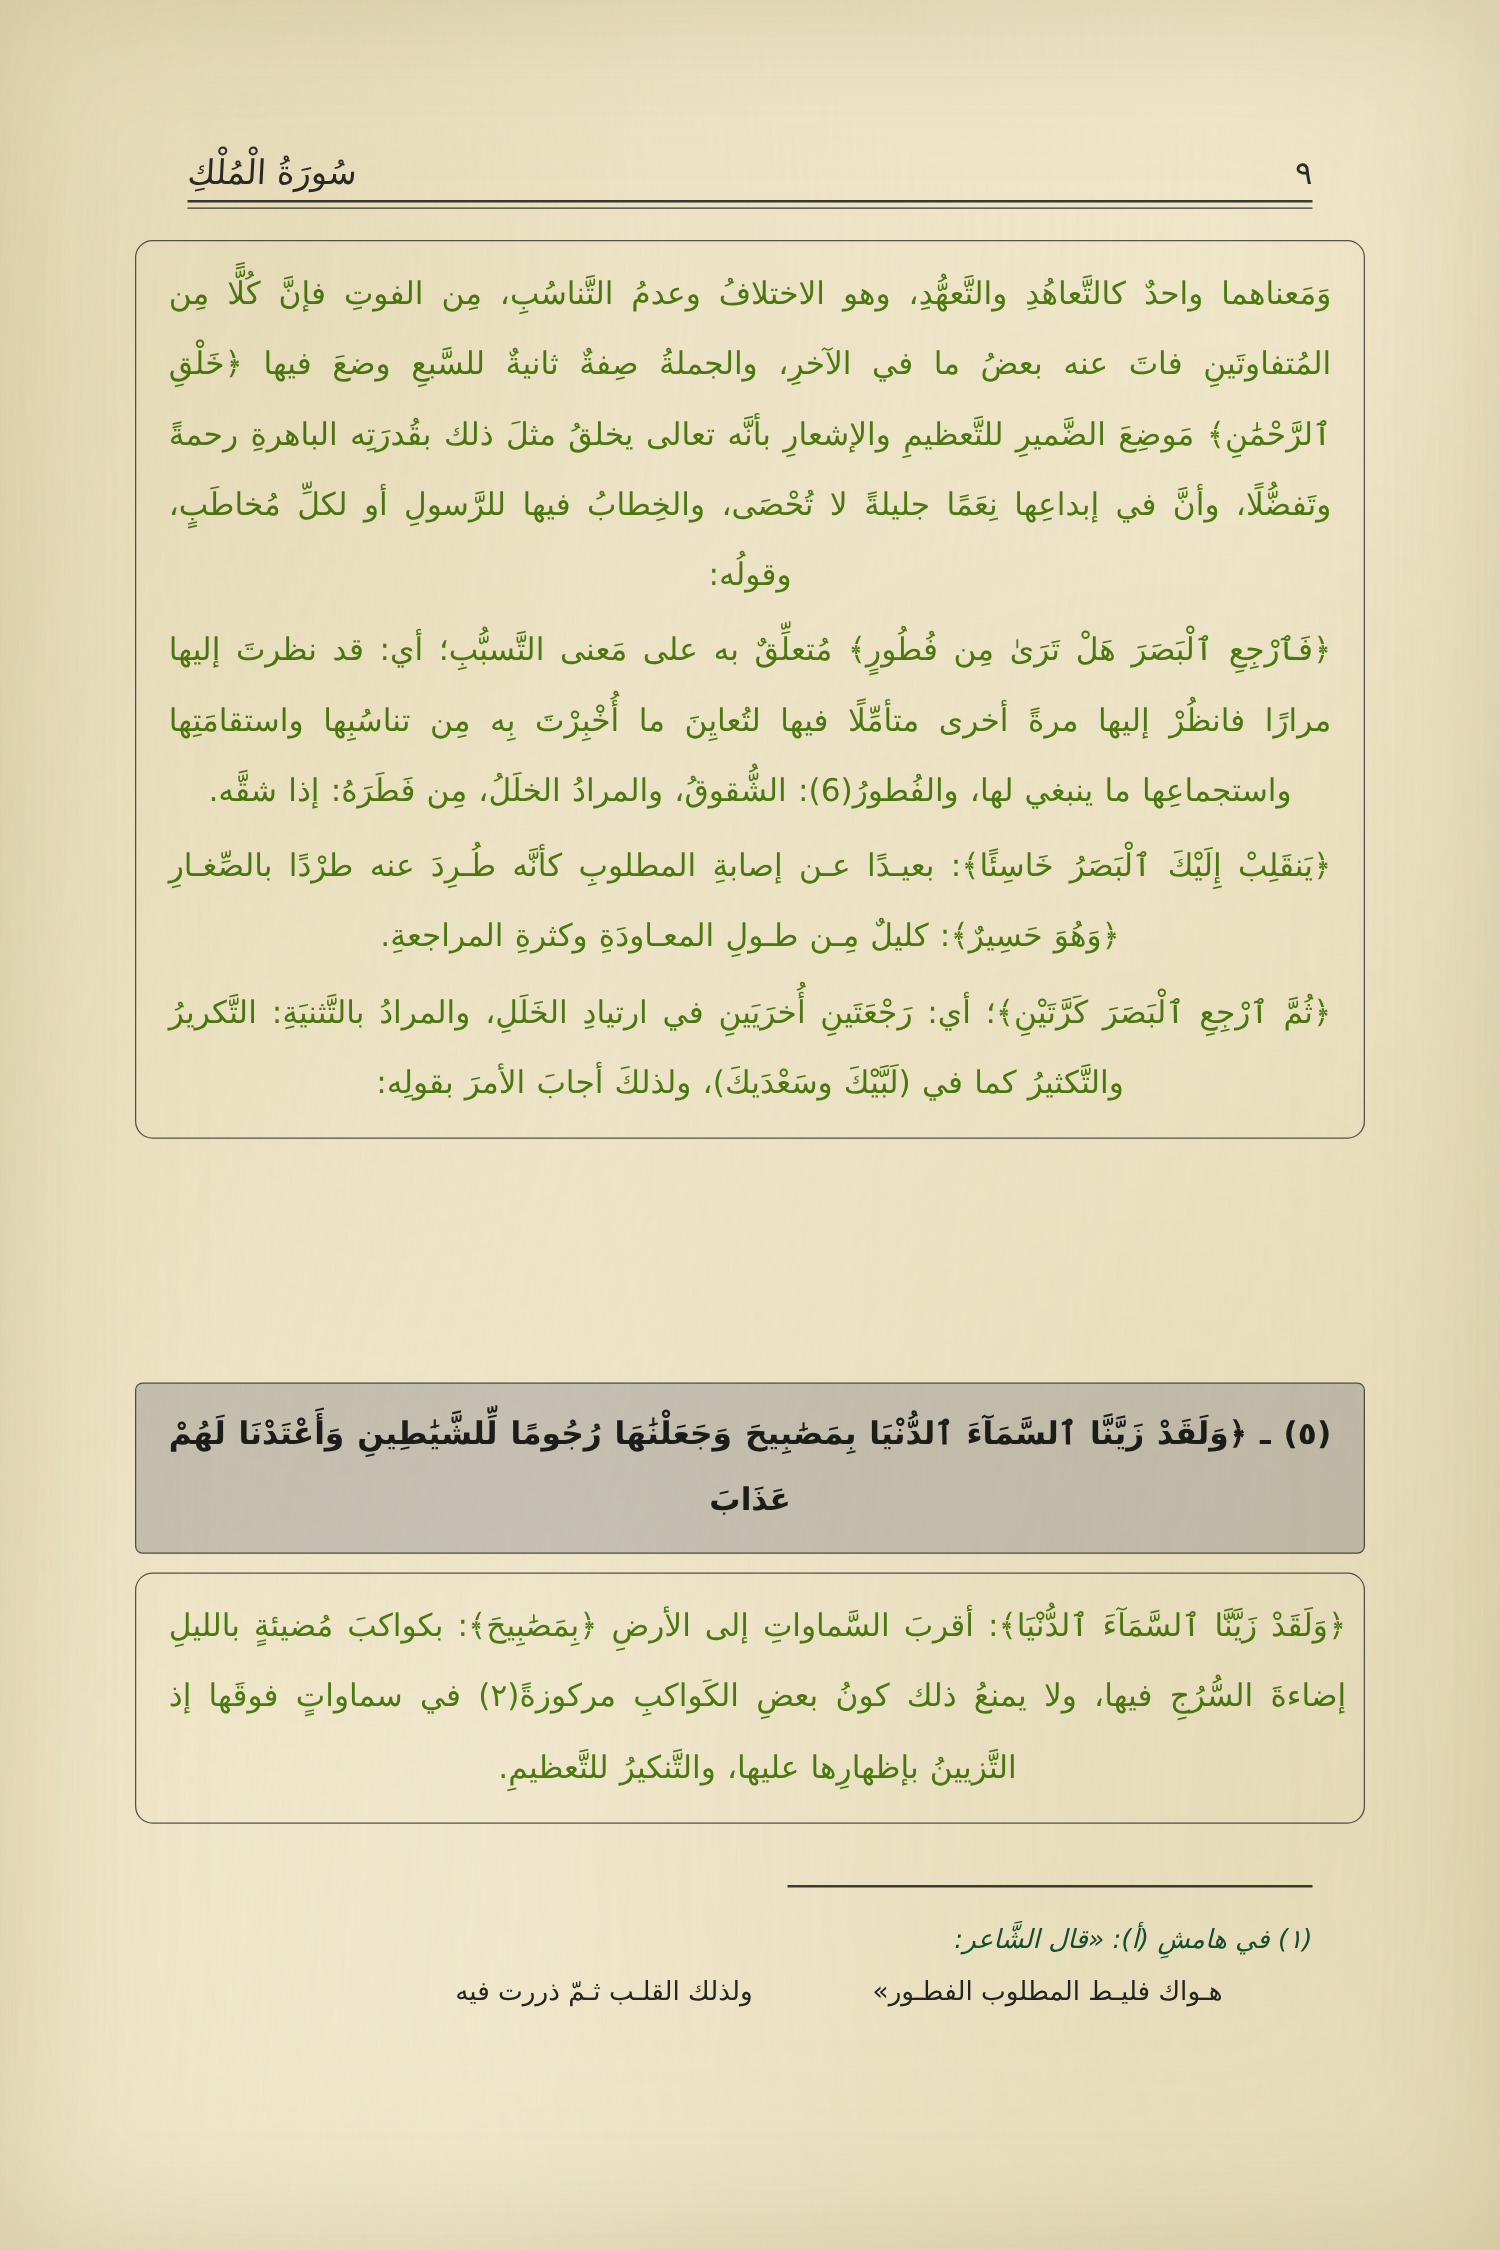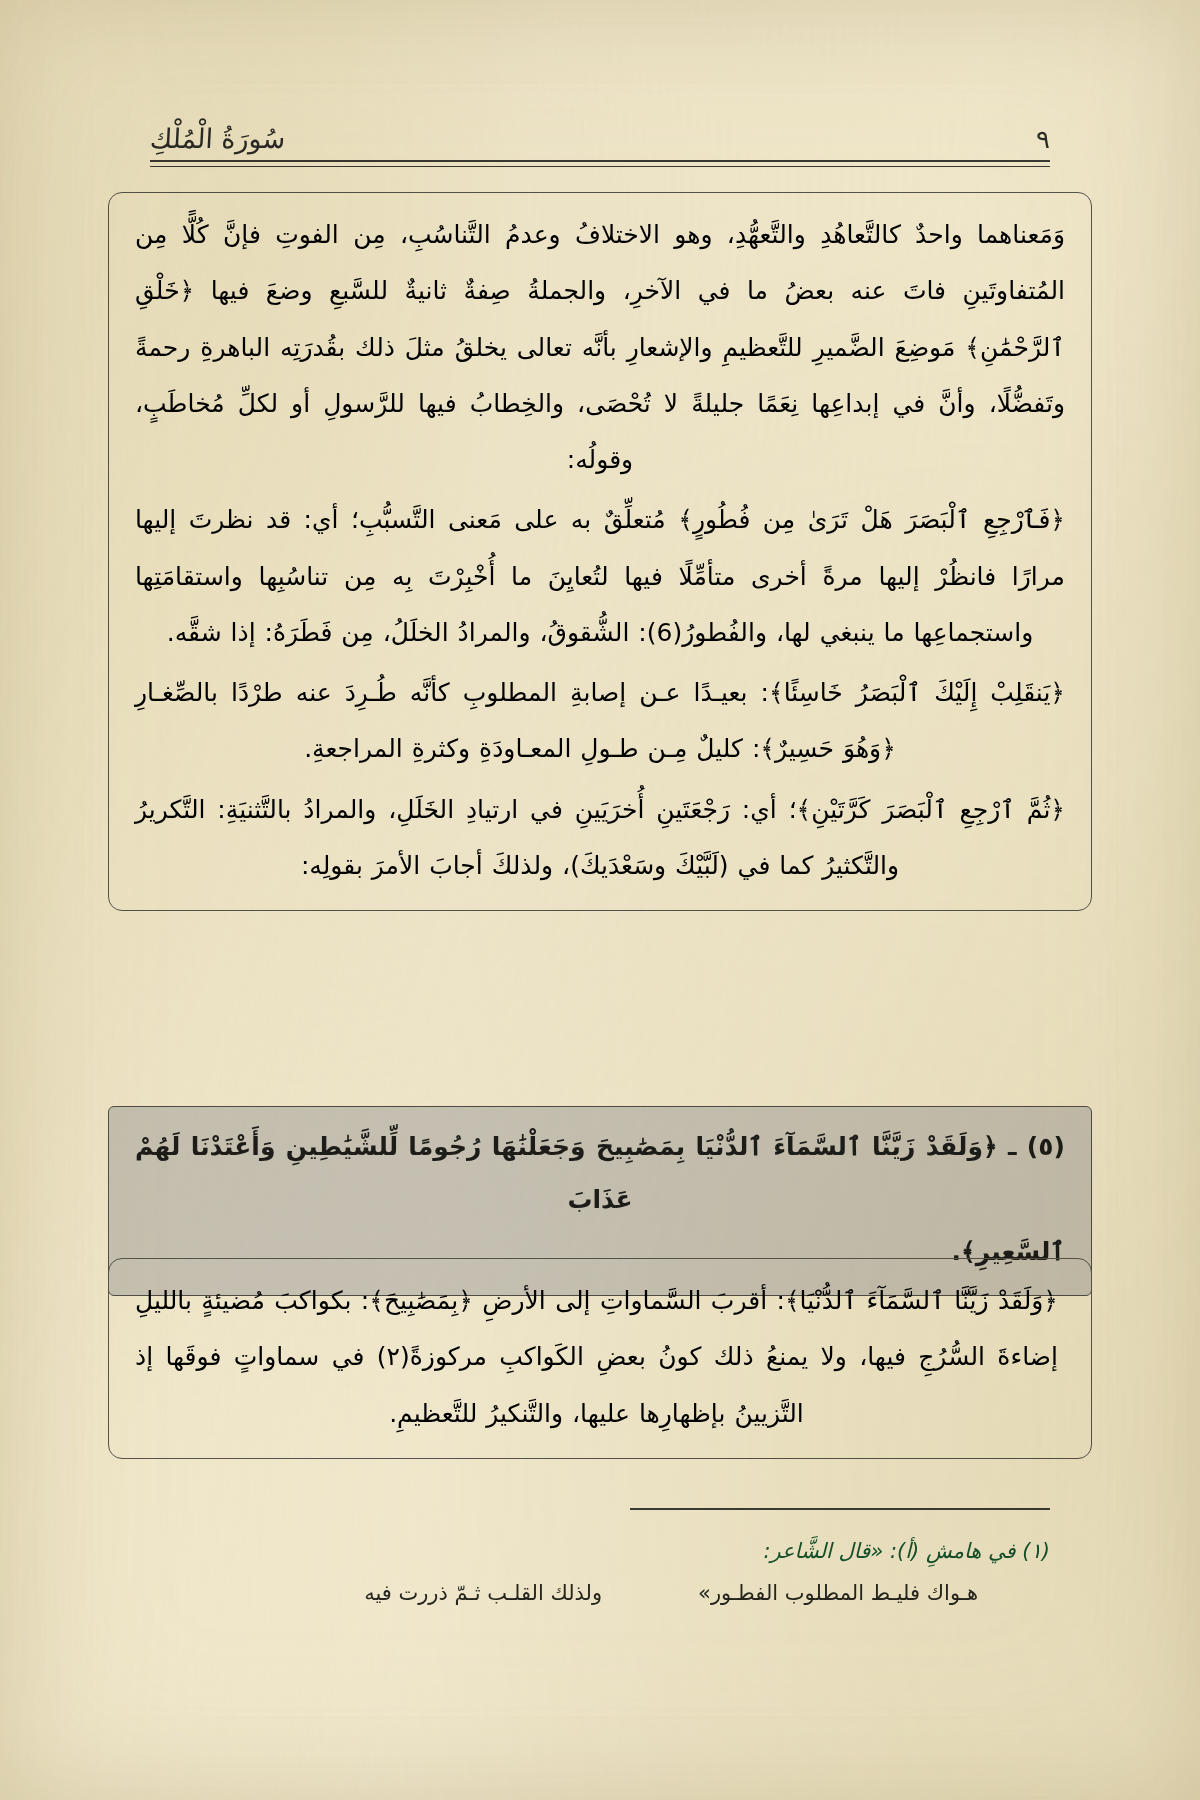--- a/index.html
+++ b/index.html
@@ -91,21 +91,21 @@
     box-sizing: border-box;
   }
 
   .para {
     direction: rtl;
     text-align: justify;
     text-align-last: center;
     font-family: "DejaVu Sans", "Liberation Serif", serif;
     font-size: 25px;
     line-height: 2.25;
-    color: #000000;
+    color: #4d7c0f;
     margin: 0 0 4px 0;
     word-spacing: 1px;
   }
   .para:last-child { margin-bottom: 0; }
 
   
   .verse-block {
     position: absolute;
     left: 108px;
     right: 108px;
@@ -131,21 +131,21 @@
   .verse-line.tail { text-align-last: right; }
 
   
   .commentary-frame {
     position: absolute;
     left: 108px;
     right: 108px;
     top: 1258px;
     border: 1.6px solid #55544c;
     border-radius: 14px;
-    padding: 14px 33px 16px 26px;
+    padding: 14px 14px 16px 26px;
     box-sizing: border-box;
   }
 
   
   .footnotes {
     position: absolute;
     left: 150px;
     right: 150px;
     top: 1508px;
   }
@@ -195,21 +195,20 @@
 
   <div class="content-frame">
     <p class="para">وَمَعناهما واحدٌ كالتَّعاهُدِ والتَّعهُّدِ، وهو الاختلافُ وعدمُ التَّناسُبِ، مِن الفوتِ فإنَّ كُلًّا مِن المُتفاوتَينِ فاتَ عنه بعضُ ما في الآخرِ، والجملةُ صِفةٌ ثانيةٌ للسَّبعِ وضعَ فيها ﴿خَلْقِ ٱلرَّحْمَٰنِ﴾ مَوضِعَ الضَّميرِ للتَّعظيمِ والإشعارِ بأنَّه تعالى يخلقُ مثلَ ذلك بقُدرَتِه الباهرةِ رحمةً وتَفضُّلًا، وأنَّ في إبداعِها نِعَمًا جليلةً لا تُحْصَى، والخِطابُ فيها للرَّسولِ أو لكلِّ مُخاطَبٍ، وقولُه:</p>
     <p class="para">﴿فَٱرْجِعِ ٱلْبَصَرَ هَلْ تَرَىٰ مِن فُطُورٍ﴾ مُتعلِّقٌ به على مَعنى التَّسبُّبِ؛ أي: قد نظرتَ إليها مرارًا فانظُرْ إليها مرةً أخرى متأمِّلًا فيها لتُعايِنَ ما أُخْبِرْتَ بِه مِن تناسُبِها واستقامَتِها واستجماعِها ما ينبغي لها، والفُطورُ(6): الشُّقوقُ، والمرادُ الخلَلُ، مِن فَطَرَهُ: إذا شقَّه.</p>
     <p class="para">﴿يَنقَلِبْ إِلَيْكَ ٱلْبَصَرُ خَاسِئًا﴾: بعيـدًا عـن إصابةِ المطلوبِ كأنَّه طُـرِدَ عنه طرْدًا بالصِّغـارِ ﴿وَهُوَ حَسِيرٌ﴾: كليلٌ مِـن طـولِ المعـاودَةِ وكثرةِ المراجعةِ.</p>
     <p class="para">﴿ثُمَّ ٱرْجِعِ ٱلْبَصَرَ كَرَّتَيْنِ﴾؛ أي: رَجْعَتَينِ أُخرَيَينِ في ارتيادِ الخَلَلِ، والمرادُ بالتَّثنيَةِ: التَّكريرُ والتَّكثيرُ كما في (لَبَّيْكَ وسَعْدَيكَ)، ولذلكَ أجابَ الأمرَ بقولِه:</p>
   </div>
 
   <div class="verse-block">
     <p class="verse-line">(٥) ـ ﴿وَلَقَدْ زَيَّنَّا ٱلسَّمَآءَ ٱلدُّنْيَا بِمَصَٰبِيحَ وَجَعَلْنَٰهَا رُجُومًا لِّلشَّيَٰطِينِ وَأَعْتَدْنَا لَهُمْ عَذَابَ</p>
-    <p class="verse-line tail">ٱلسَّعِيرِ﴾.</p>
   </div>
 
   <div class="commentary-frame">
     <p class="para">﴿وَلَقَدْ زَيَّنَّا ٱلسَّمَآءَ ٱلدُّنْيَا﴾: أقربَ السَّماواتِ إلى الأرضِ ﴿بِمَصَٰبِيحَ﴾: بكواكبَ مُضيئةٍ بالليلِ إضاءةَ السُّرُجِ فيها، ولا يمنعُ ذلك كونُ بعضِ الكَواكبِ مركوزةً(٢) في سماواتٍ فوقَها إذ التَّزيينُ بإظهارِها عليها، والتَّنكيرُ للتَّعظيمِ.</p>
   </div>
 
   <div class="footnotes">
     <div class="footnote-rule"></div>
 
     <p class="footnote">

